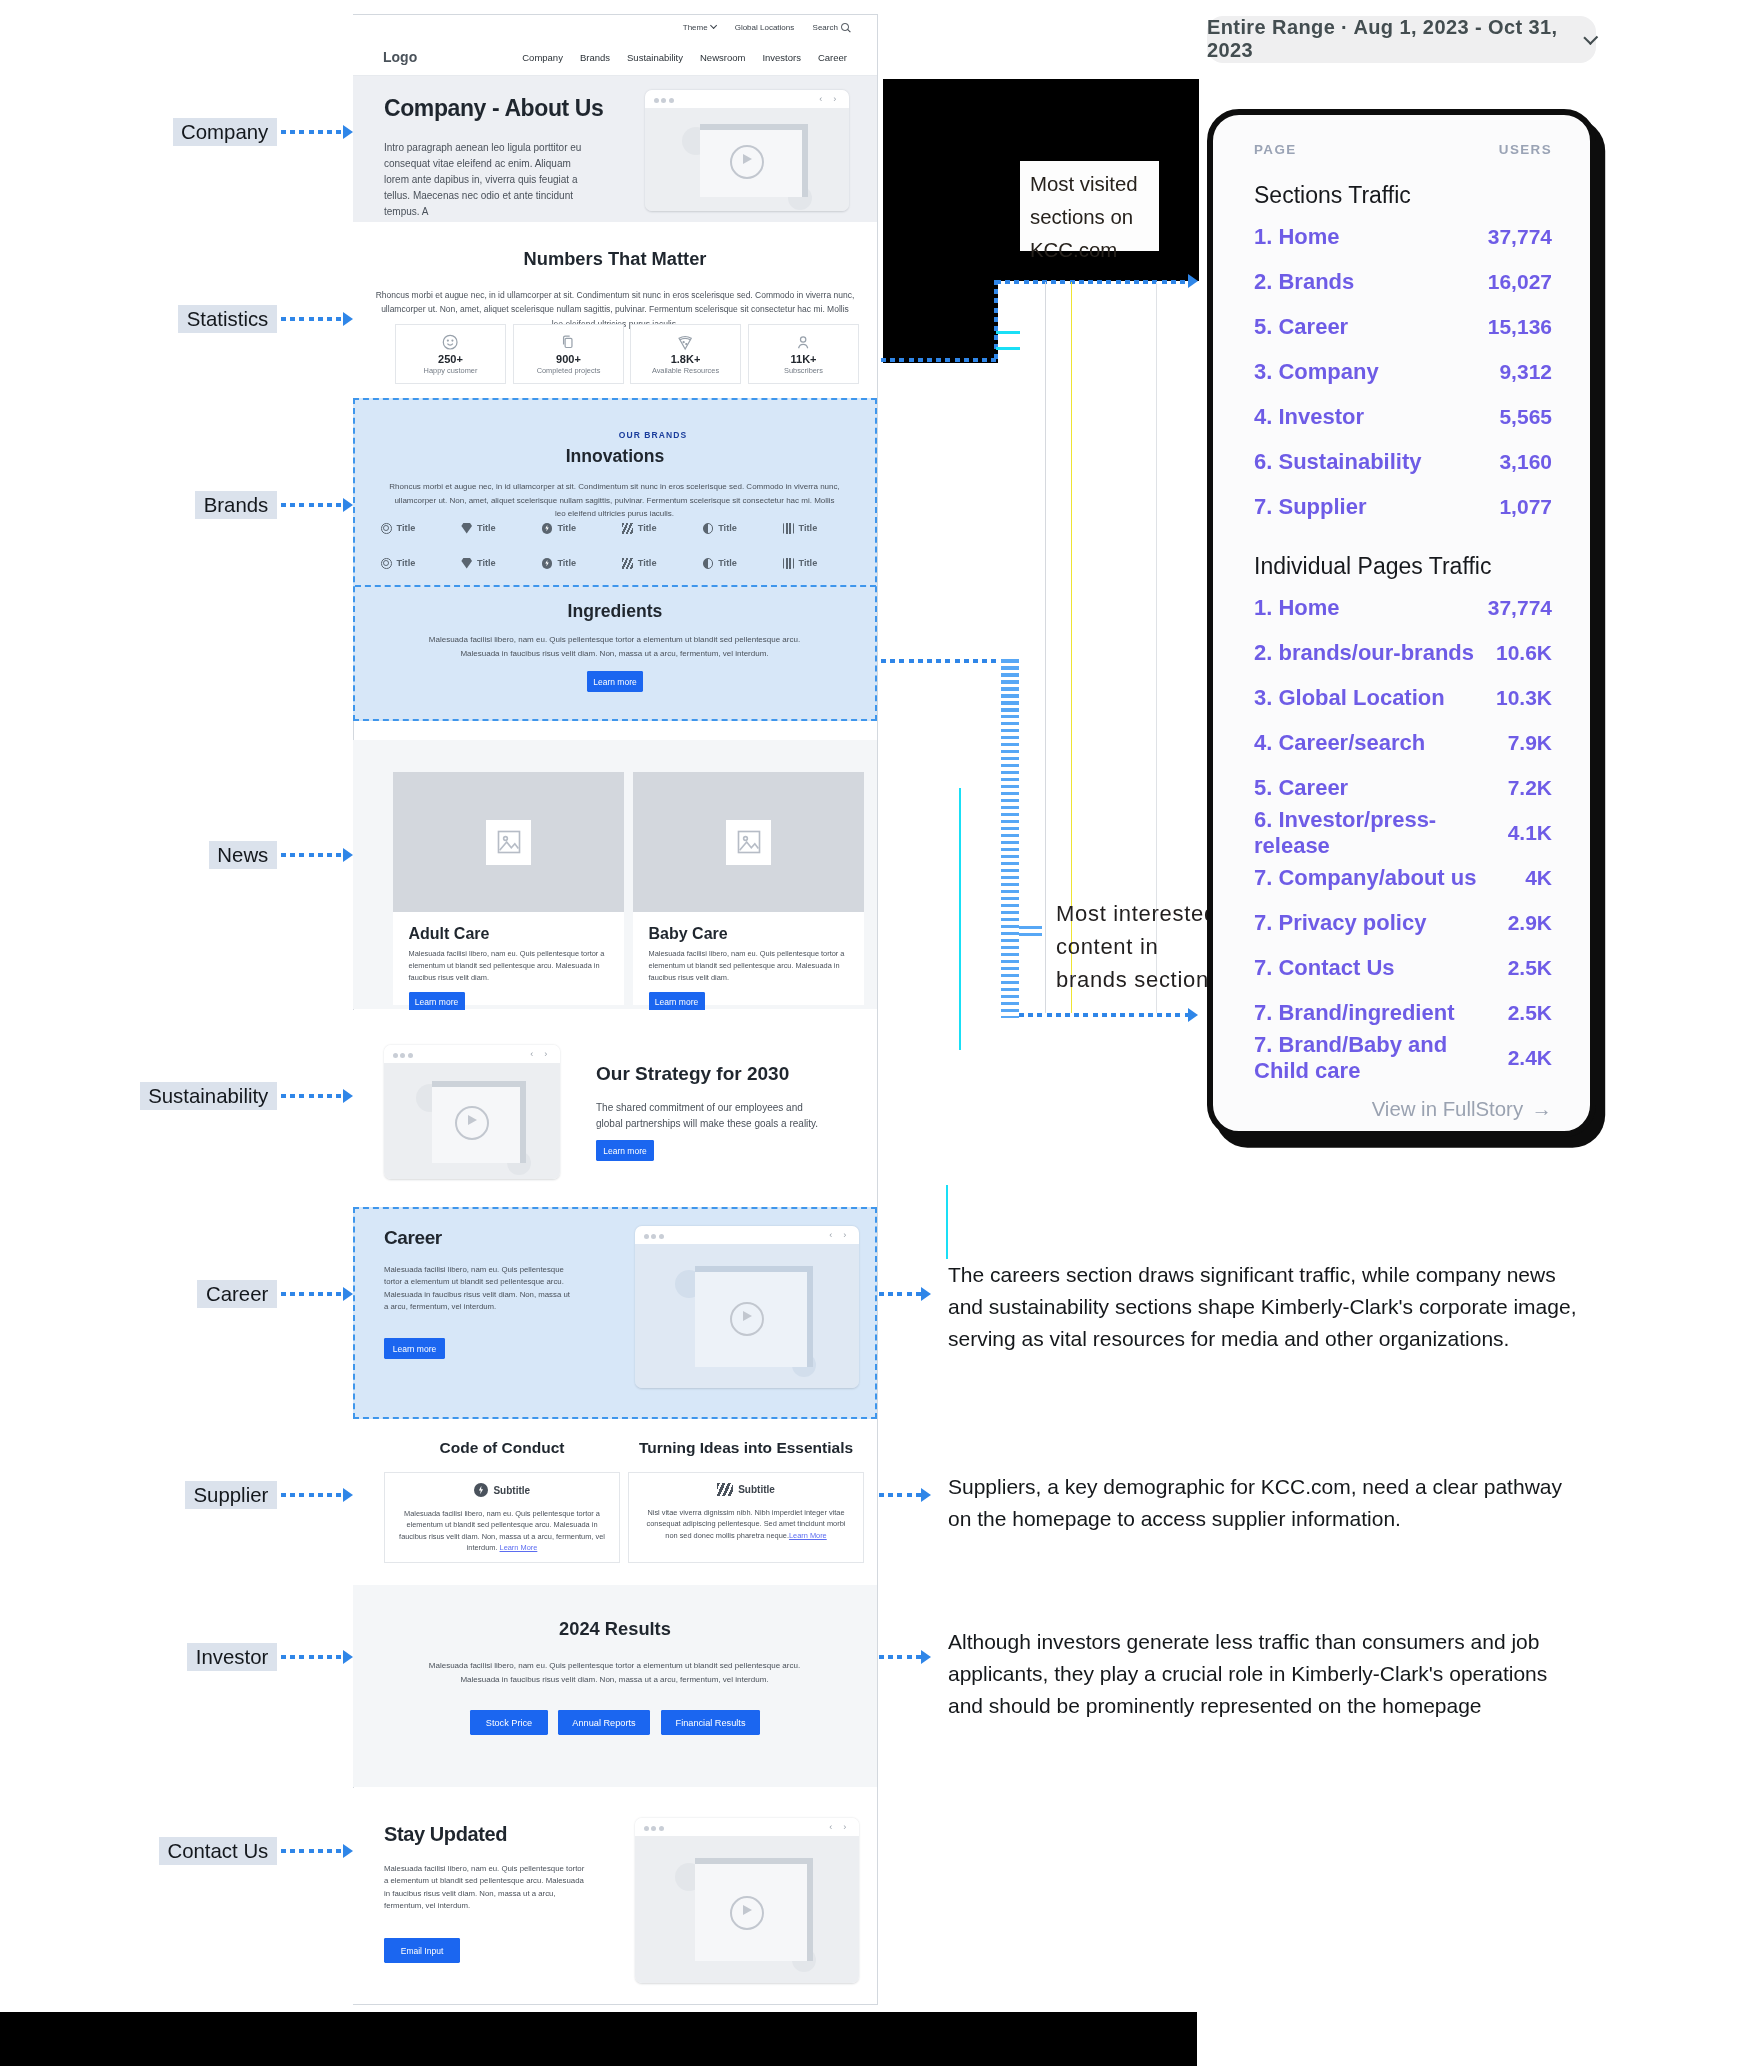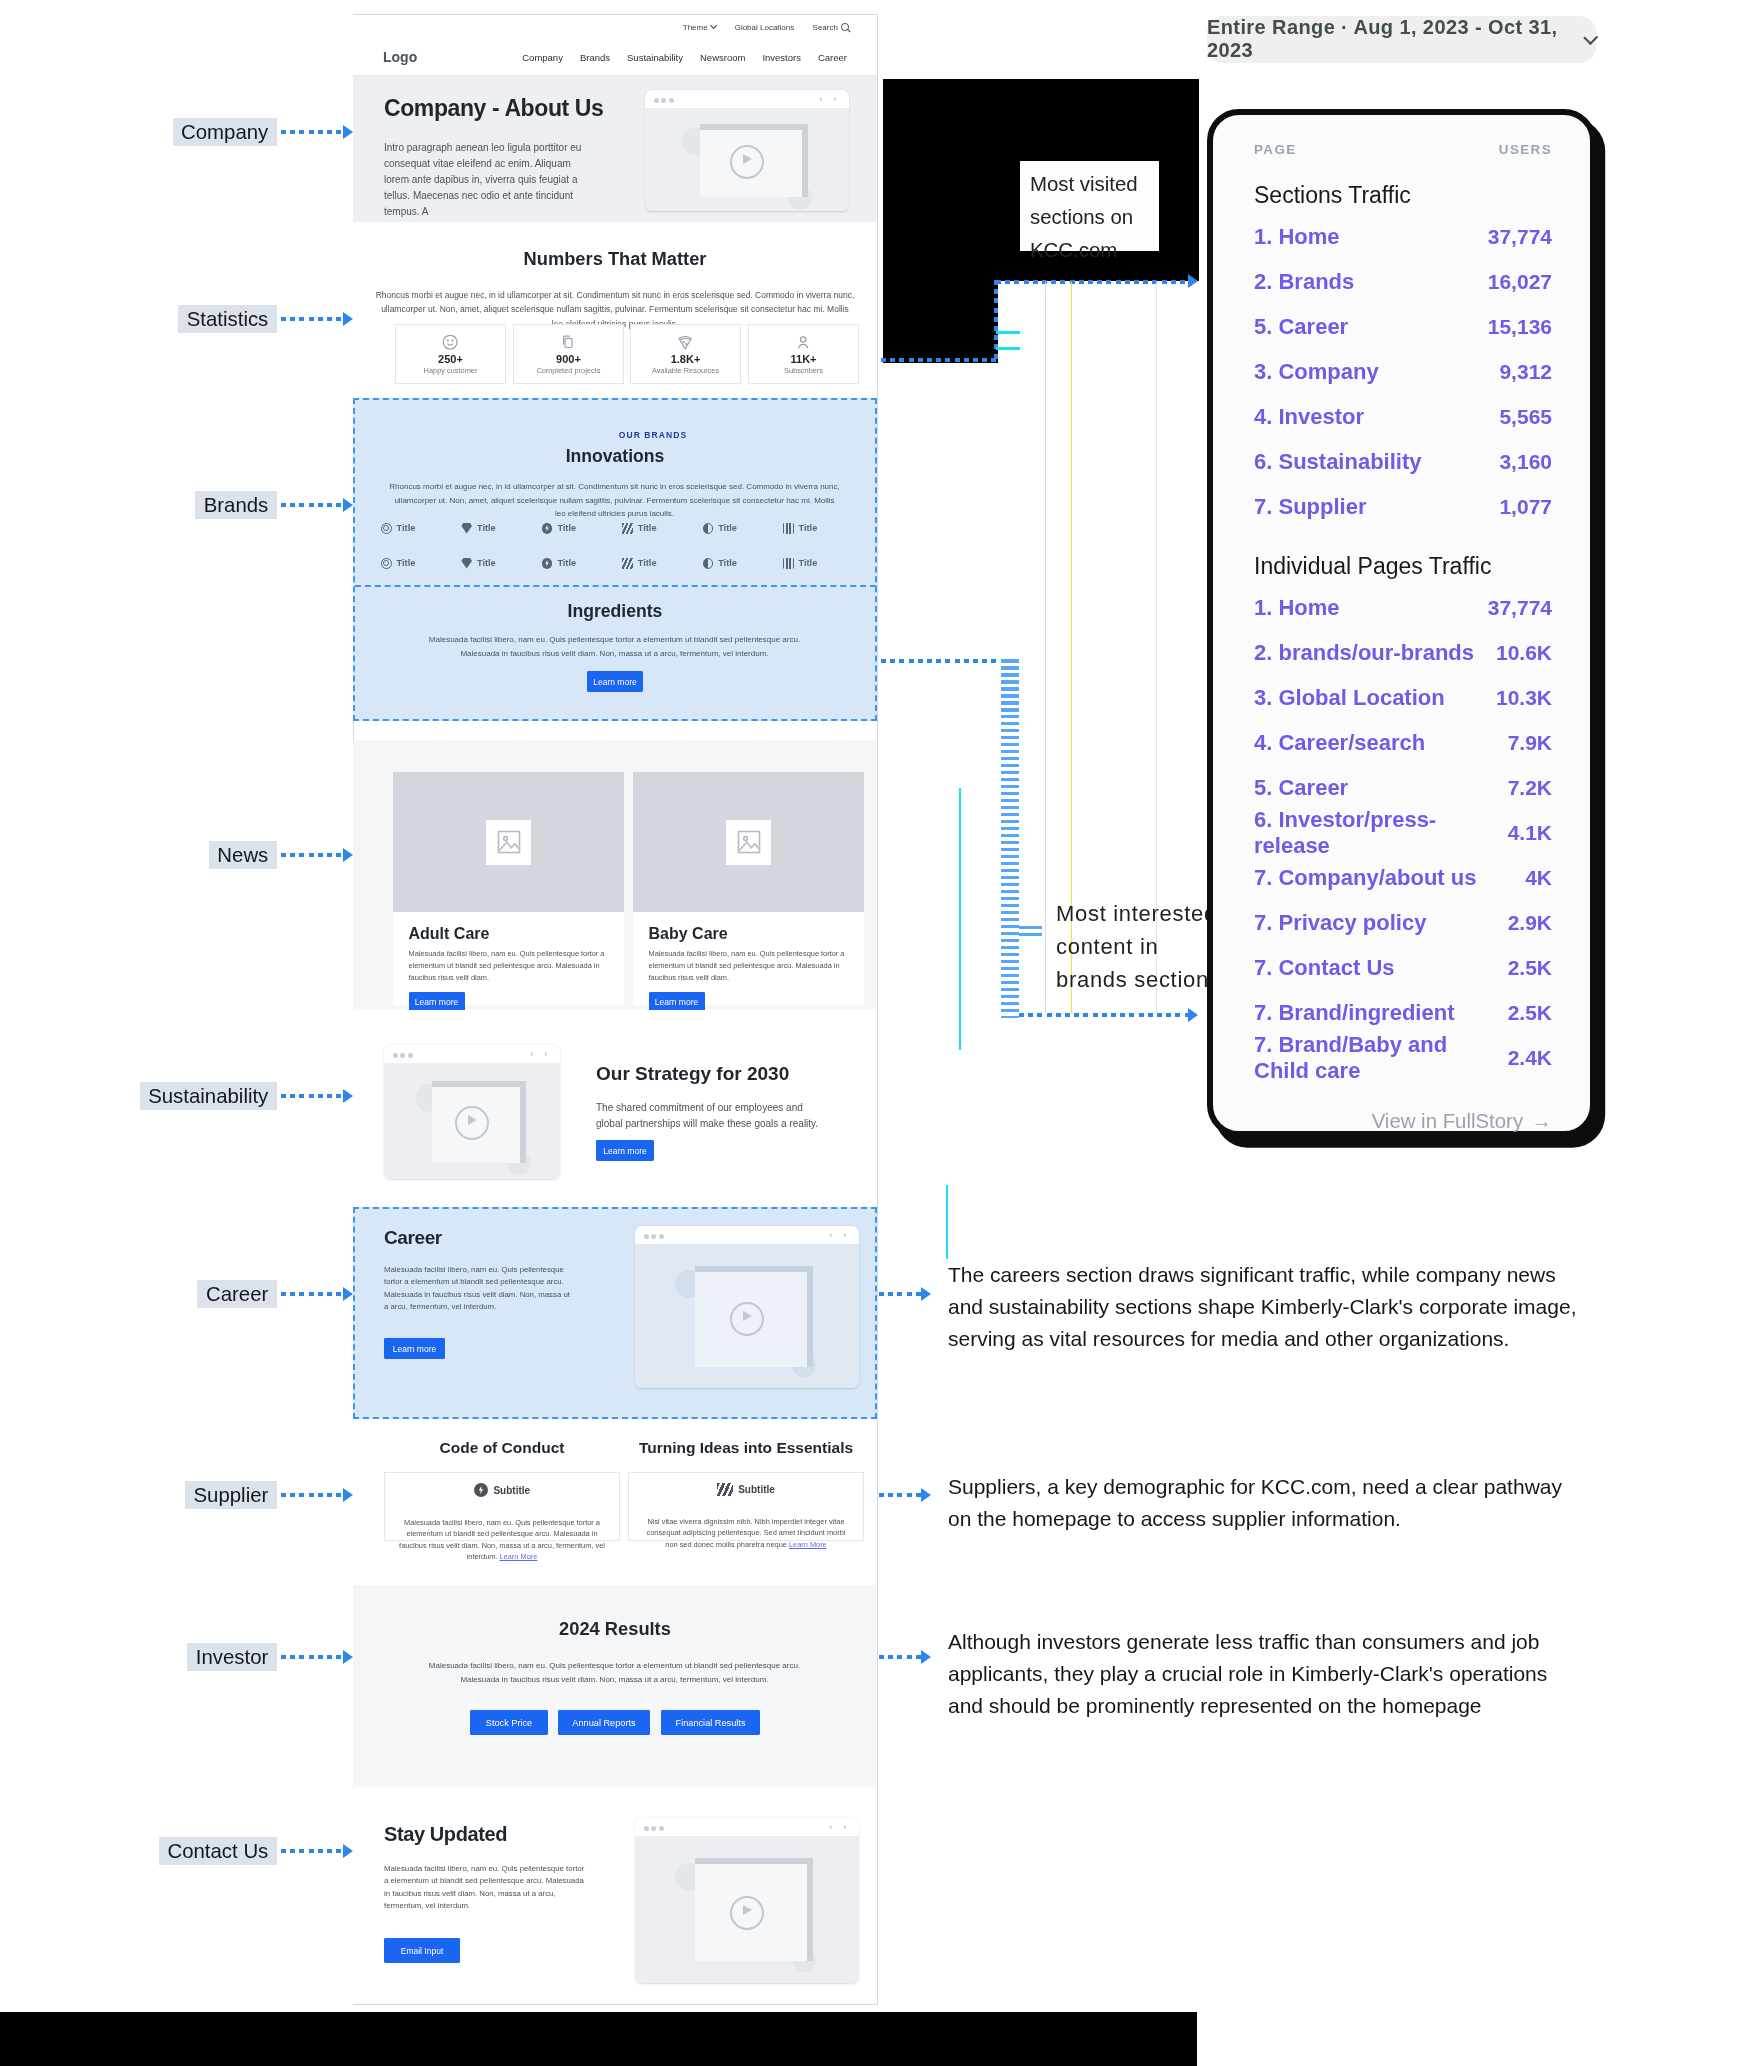--- a/index.html
+++ b/index.html
@@ -38,21 +38,21 @@
   .chev{width:8.5px;height:8.5px;border-right:2.8px solid #434d50;border-bottom:2.8px solid #434d50;transform:rotate(45deg);margin-top:-4.2px;}
   .panel{position:absolute;left:1207px;top:109px;width:389px;height:1028px;background:#fbfbfc;
          border:6.3px solid #0d0d0d;border-radius:32px;box-shadow:8.5px 10px 0 0.7px #0d0d0d;
          box-sizing:border-box;padding:25.4px 38px 17px 41px;}
   .phead{display:flex;justify-content:space-between;align-items:center;height:18.3px;}
   .phead span{font-size:13.4px;font-weight:700;color:#9aa3b5;letter-spacing:1.4px;}
   .ptitle{font-size:23px;font-weight:500;color:#17191d;height:39px;display:flex;align-items:center;margin-top:17px;}
   .trow{height:45px;display:flex;justify-content:space-between;align-items:center;}
   .tlabel{font-size:22px;font-weight:700;color:#6e5ce6;}
   .tvalue{font-size:21px;font-weight:700;color:#6e5ce6;}
-  .pfoot{margin-top:29px;display:flex;justify-content:flex-end;align-items:center;gap:8.5px;
+  .pfoot{margin-top:17px;display:flex;justify-content:flex-end;align-items:center;gap:8.5px;
          color:#9aa2b1;font-size:20.4px;}
 
   
   .wireframe{position:absolute;left:353px;top:14px;width:525px;height:1991px;background:#fff;border:0.7px solid #d3d8de;box-sizing:border-box;}
   .band{position:absolute;left:353px;box-sizing:border-box;}
   .utilbar{top:15px;width:524px;height:25px;background:#fff;border-bottom:0.7px solid #e7eaee;
            display:flex;justify-content:flex-end;align-items:center;gap:18.3px;padding-right:28px;font-size:8px;color:#3c434b;}
   .utilitem{display:flex;align-items:center;gap:3.5px;}
   .chev-sm{width:4.2px;height:4.2px;border-right:1.1px solid #3c434b;border-bottom:1.1px solid #3c434b;transform:rotate(45deg);margin-top:-2.1px;}
   .lens{width:5.6px;height:5.6px;border:1.1px solid #3c434b;border-radius:50%;position:relative;display:inline-block;}
@@ -90,22 +90,22 @@
   .ti-half{border:1.4px solid #5a6570;border-radius:50%;background:linear-gradient(90deg,#5a6570 50%,transparent 50%);}
   .ti-wave{background:repeating-linear-gradient(90deg,#5a6570 0 1.4px,transparent 1.4px 3.2px);border-radius:1.4px;}
   .newssec{top:740px;width:524px;height:269px;background:#f4f6f8;}
   .newscard{position:absolute;width:231px;height:233px;background:#fff;}
   .imgph{height:140px;background:#d3d7dd;display:flex;align-items:center;justify-content:center;}
   .imgbox{width:45px;height:45px;background:#fff;display:flex;align-items:center;justify-content:center;}
   .h3{font-size:16px;font-weight:700;color:#1f262e;}
   .sustsec{top:1010px;width:524px;height:197px;background:#fff;}
   .careersec{top:1207px;width:524px;height:212px;}
   .suppsec{top:1419px;width:524px;height:166px;background:#fff;}
-  .suppcard{position:absolute;top:1472px;width:236px;height:69px;background:#fff;border:0.7px solid #e3e6ea;
-            display:flex;flex-direction:column;align-items:center;padding:10px 12px 0;box-sizing:border-box;gap:20px;}
+  .suppcard{position:absolute;top:1472px;width:236px;height:91px;background:#fff;border:0.7px solid #e3e6ea;
+            display:flex;flex-direction:column;align-items:center;padding:10px 12px 0;box-sizing:border-box;gap:11px;}
   .subtrow{display:flex;align-items:center;gap:5.6px;font-size:10px;font-weight:700;color:#3c434b;}
   .ci-bolt{width:14px;height:14px;background:#4a525c;border-radius:50%;position:relative;display:inline-block;}
   .ci-bolt::after{content:'';position:absolute;left:5px;top:2.8px;width:4.2px;height:8.5px;background:#fff;
                   clip-path:polygon(60% 0,0 55%,45% 55%,30% 100%,100% 40%,55% 40%);}
   .ci-stripes{width:15.5px;height:12.7px;background:repeating-linear-gradient(115deg,#4a525c 0 2.8px,transparent 2.8px 5px);display:inline-block;}
   .suppbody{font-size:7.4px;line-height:1.55;color:#4a515a;text-align:center;}
   .linkblue{color:#5b6cf0;text-decoration:underline;}
   .invsec{top:1585px;width:524px;height:202px;background:#f4f6f8;}
   .invbtn{position:absolute;top:1710px;height:25px;font-size:9.2px;}
   .contactsec{top:1788px;width:524px;height:216px;background:#fff;}

